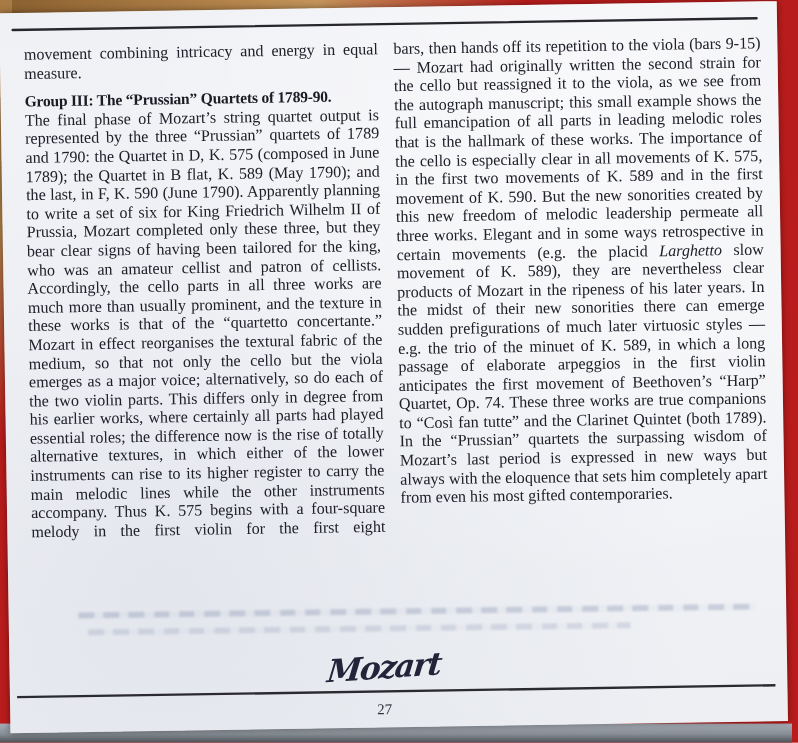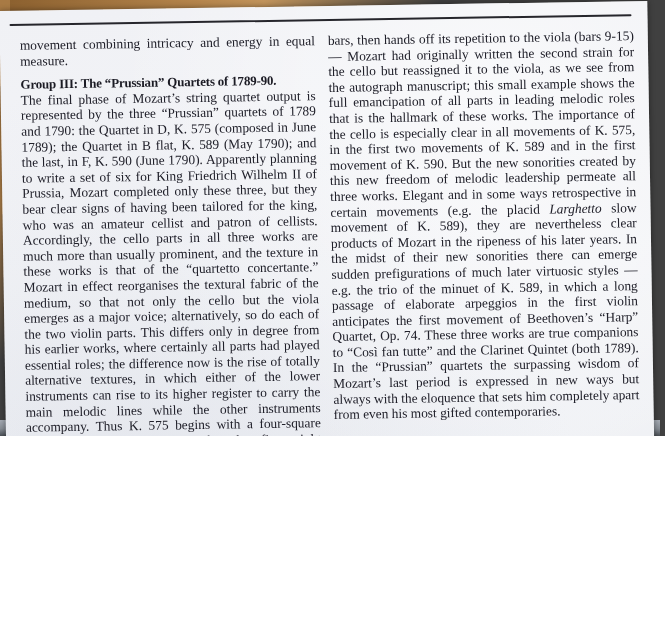--- a/index.html
+++ b/index.html
@@ -1,20 +1,20 @@
 <!DOCTYPE html>
 <html><head>
 <meta charset="utf-8">
 <style>
   html, body { margin: 0; padding: 0; }
   .frame {
     position: relative;
     width: 665px;
-    height: 436px;
-    background: #404040;
+    height: 619px;
+    background: #b91c1c;
     overflow: hidden;
     font-family: "Liberation Serif", "DejaVu Serif", serif;
   }
   .desk-top {
     position: absolute; left: 0; top: 0;
     width: 440px; height: 14px;
     background: linear-gradient(90deg, #8a5f2e, #b5854c 45%, #c3955c 60%, rgba(181,133,76,0));
   }
   .desk-left {
     position: absolute; left: 0; top: 0;

